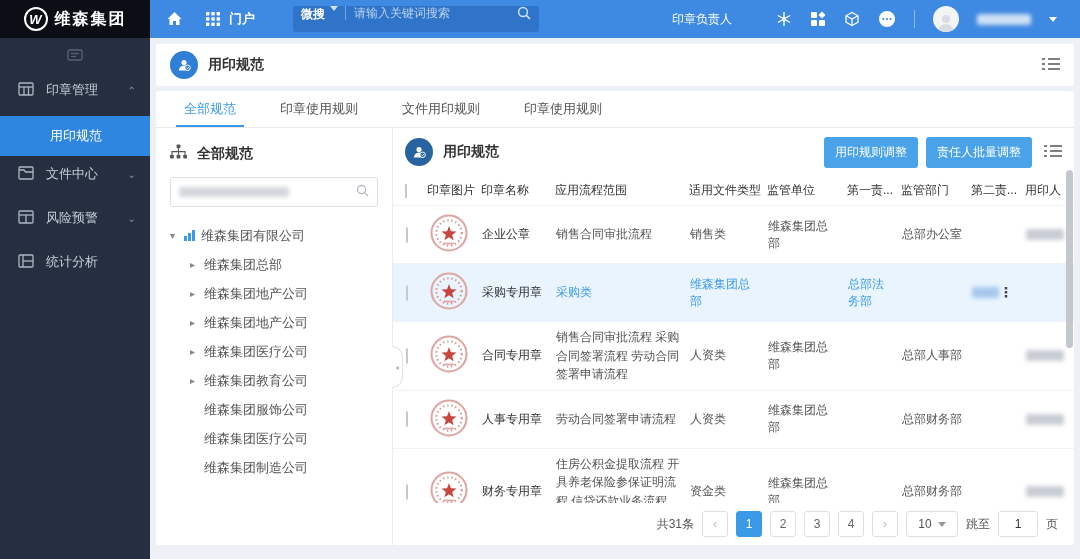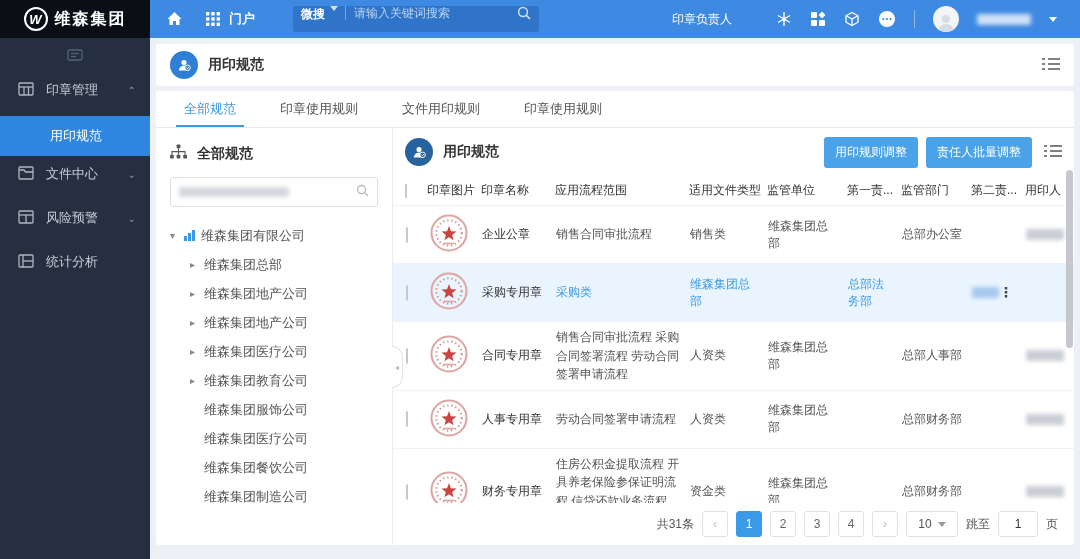--- a/index.html
+++ b/index.html
@@ -324,24 +324,20 @@
               <div class="tree-row lvl1">
                 <span class="arr"></span>
                 <span>维森集团服饰公司</span>
               </div>
               <div class="tree-row lvl1">
                 <span class="arr"></span>
                 <span>维森集团医疗公司</span>
               </div>
               <div class="tree-row lvl1">
                 <span class="arr"></span>
-                <span>维森集团餐饮公司</span>
-              </div>
-              <div class="tree-row lvl1">
-                <span class="arr"></span>
                 <span>维森集团制造公司</span>
               </div>
             </div>
           <div class="collapse-tab">◂</div>
         </div>
 
         <div class="table-panel">
           <div class="tbl-head">
             <span class="round-ic" style="background:#27639e">
               <svg width="16" height="16" viewBox="0 0 20 20" fill="#fff">

